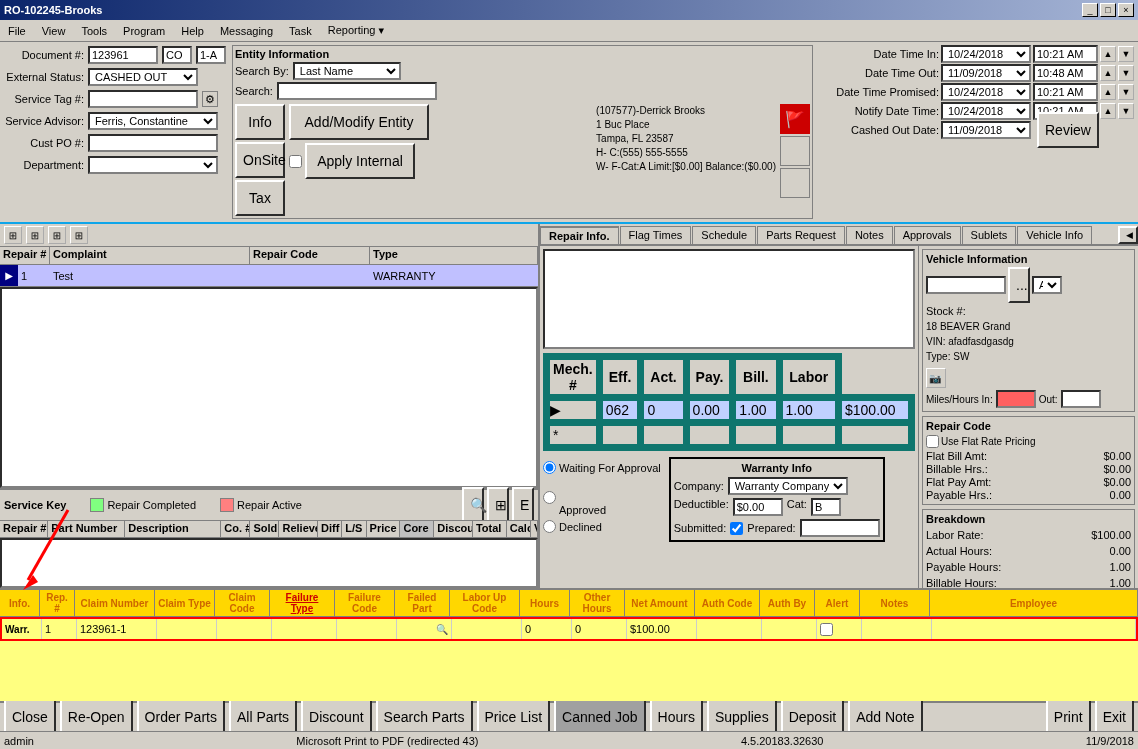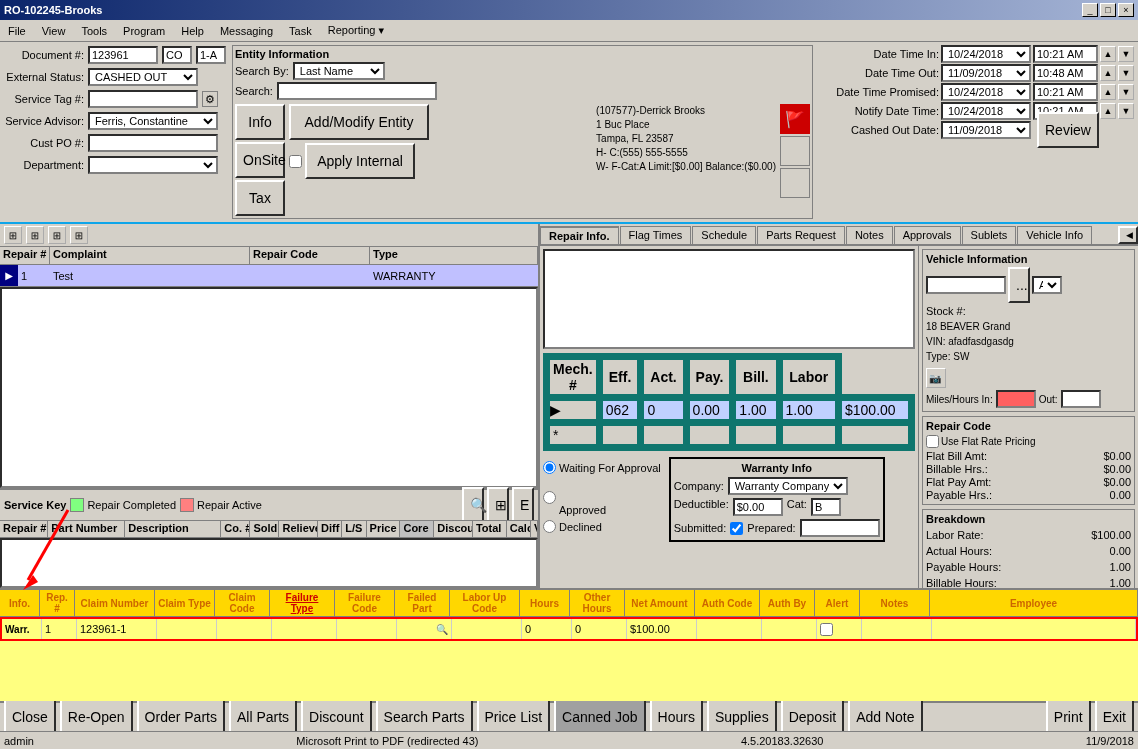--- a/index.html
+++ b/index.html
@@ -184,21 +184,21 @@
       align-items: center;
     }
 
     
     .service-key-area {
       background: #d4d0c8;
       border-top: 2px solid #808080;
       padding: 2px 4px;
       display: flex;
       align-items: center;
-      gap: 4px;
+      gap: 24px;
       height: 32px;
     }
     .byh-col {
       padding: 2px 3px;
       font-size: 10px;
       font-weight: bold;
       color: #cc6600;
       border-right: 1px solid #808080;
       display: flex;
       align-items: center;
@@ -288,21 +288,21 @@
         <select class="win-select" style="width:130px;">
           <option></option>
         </select>
       </div>
     </div>
 
     <div class="entity-section" style="min-width:320px;">
       <div class="entity-title">Entity Information</div>
       <div style="display:flex; align-items:center; gap:4px; margin-bottom:2px;">
         <span style="font-size:11px;">Search By:</span>
-        <select class="win-select" style="width:92px;">
+        <select class="win-select" style="width:108px;">
           <option>Last Name</option>
         </select>
       </div>
       <div style="display:flex; align-items:center; gap:4px; margin-bottom:4px;">
         <span style="font-size:11px;">Search:</span>
         <input class="win-input" style="width: 160px;">
       </div>
       <div style="display:flex; gap:4px;">
         <div style="display:flex; flex-direction:column; gap:2px;">
           <button class="win-btn" style="width:50px;">Info</button>

